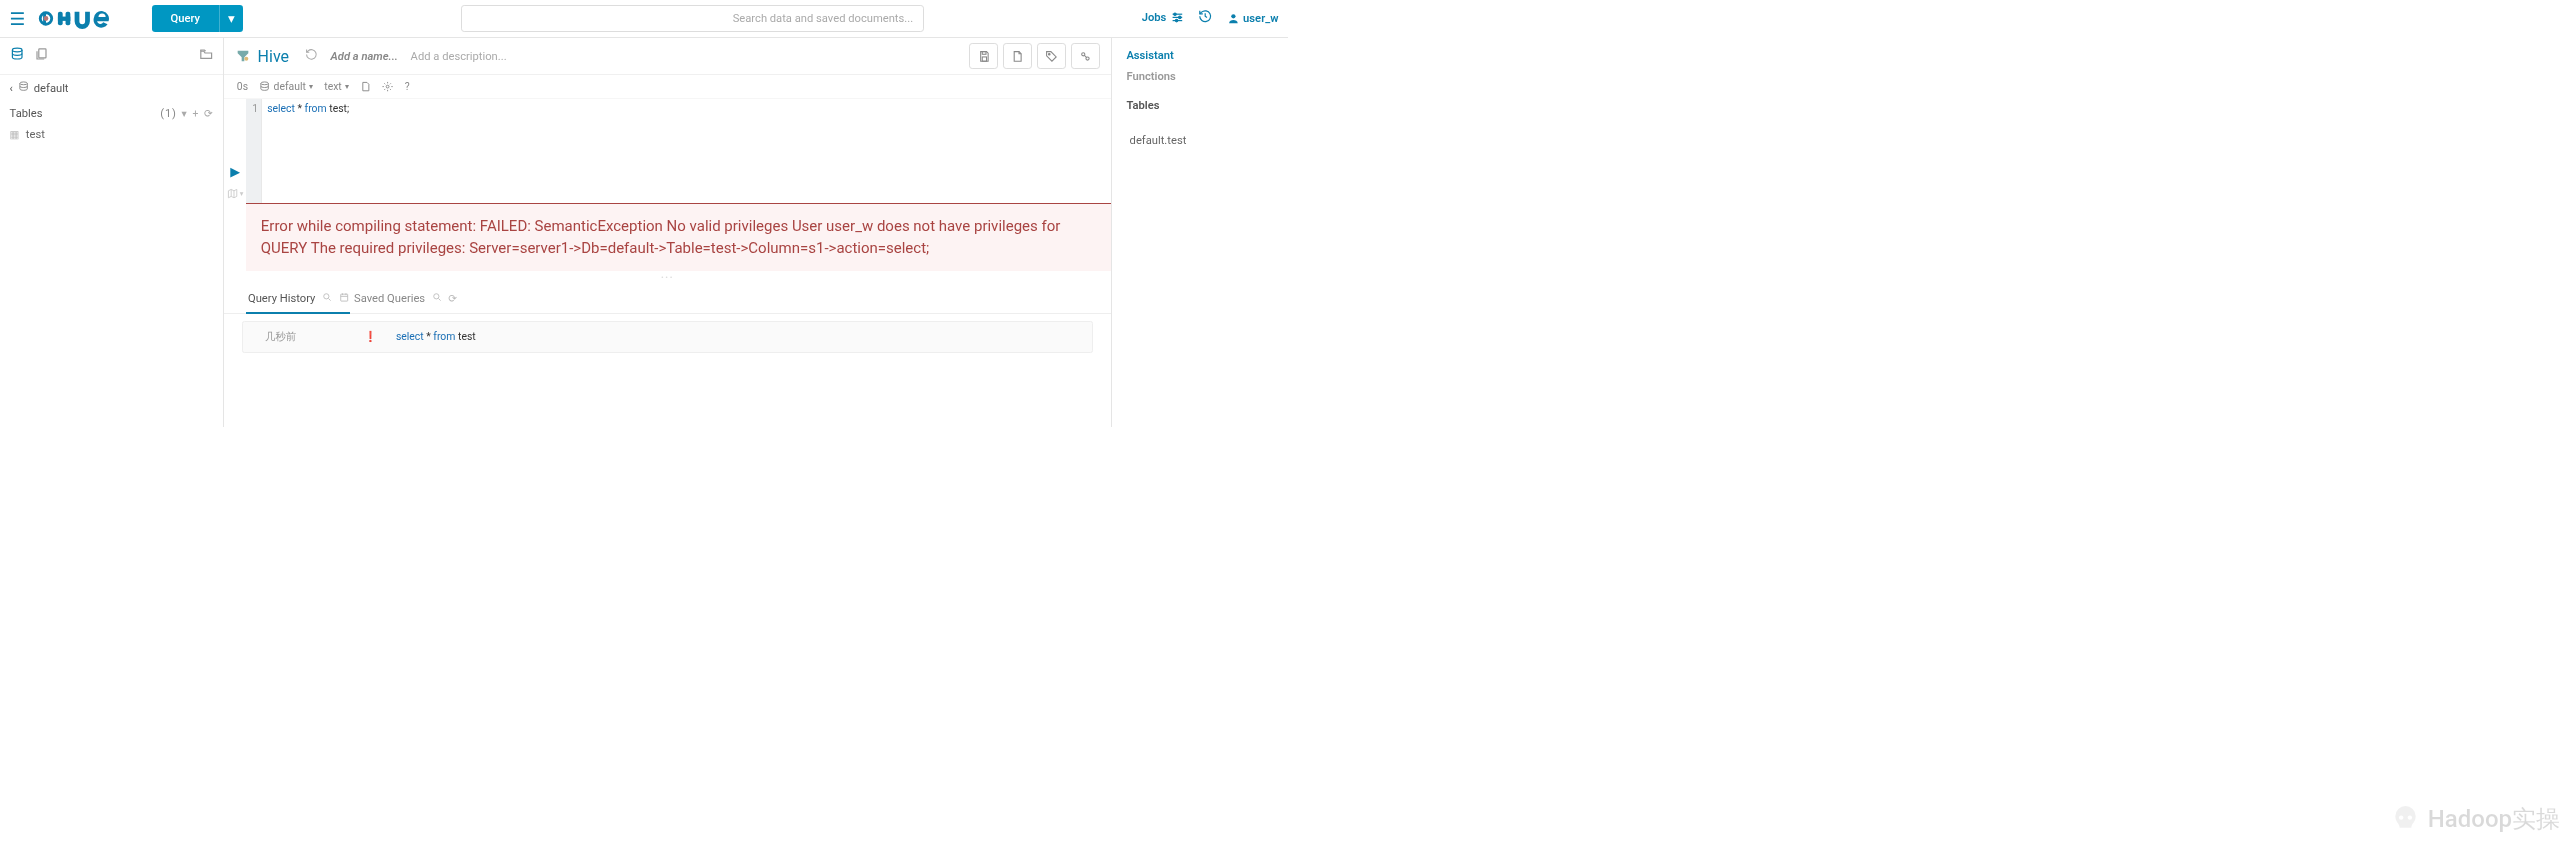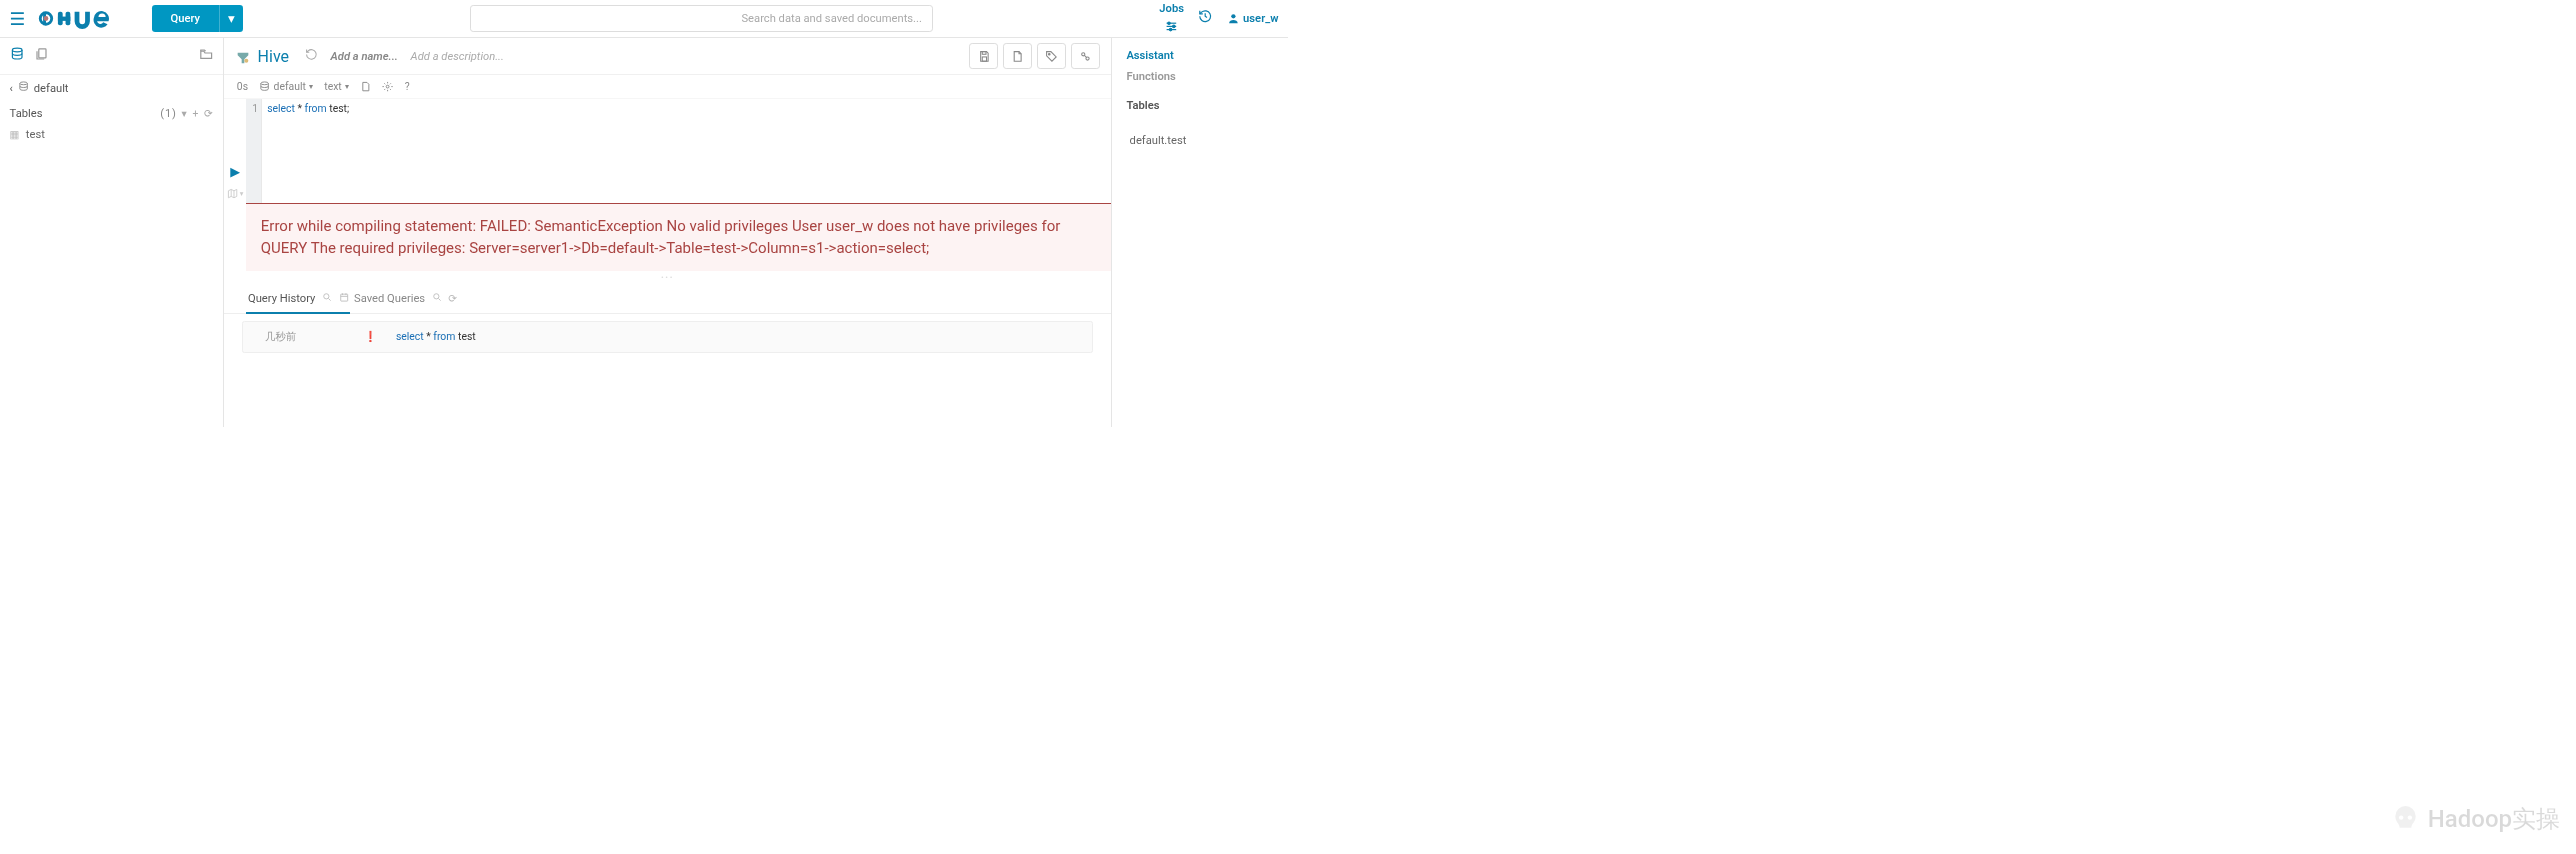--- a/index.html
+++ b/index.html
@@ -10,21 +10,21 @@
   .hamburger { color: #0b7fad; font-size: 17.6px; cursor: pointer; margin-right: 11.2px; }
   .logo { display: flex; align-items: center; margin-right: 35px; }
   .logo svg { height: 21px; }
   .query-btn-group { display: flex; }
   .query-btn { background: #0097c2; color: #fff; border: none; padding: 5.6px 19px; font-size: 11.2px; border-radius: 3.2px 0 0 3.2px; cursor: pointer; font-weight: 500; }
   .query-btn-caret { background: #0097c2; color: #fff; border: none; border-left: 0.8px solid rgba(255,255,255,0.25); padding: 5.6px 8px; border-radius: 0 3.2px 3.2px 0; cursor: pointer; }
   .search-wrap { flex: 1; display: flex; justify-content: center; }
   .searchbox { width: 463px; height: 27px; border: 0.8px solid #ddd; border-radius: 3.2px; padding: 0 9.6px; font-size: 11.2px; color: #555; text-align: right; }
   .searchbox::placeholder { color: #aaa; }
   .top-right { display: flex; align-items: center; gap: 14.4px; color: #0b7fad; font-weight: 600; }
-  .jobs-link { display: flex; align-items: center; gap: 4.8px; cursor: pointer; flex-direction: column; }
+  .jobs-link { display: flex; gap: 4.8px; cursor: pointer; }
   .icon-gen { width: 12.8px; height: 12.8px; display: inline-block; }
   .history-icon { font-size: 14.4px; cursor: pointer; }
   .user-link { display: flex; align-items: center; gap: 3.2px; cursor: pointer; }
 
   
   .layout { display: flex; height: 389px; }
   .leftcol { width: 224px; border-right: 0.8px solid #e5e5e5; display: flex; flex-direction: column; }
   .left-header { height: 37px; display: flex; align-items: center; padding: 0 9.6px; gap: 9.6px; border-bottom: 0.8px solid #f0f0f0; }
   .left-header .right { margin-left: auto; }
   .db-ico, .copy-ico, .folder-ico { color: #999; font-size: 14.4px; cursor: pointer; }
@@ -34,25 +34,25 @@
   .dbicon-sm { color: #888; }
   .tables-header { display: flex; align-items: center; padding: 4.8px 9.6px; color: #555; }
   .tables-header .count { margin-left: auto; color: #888; letter-spacing: 0.8px; display: flex; align-items: center; gap: 4.8px;}
   .tables-header .mini-ico { color: #aaa; cursor: pointer; font-size: 10.4px; }
   .table-item { display: flex; align-items: center; gap: 6.4px; padding: 3.2px 9.6px; color: #666; cursor: pointer; }
   .table-item .grid-ico { color: #bbb; font-size: 10.4px; }
 
   
   .center { flex: 1; border-right: 0.8px solid #e5e5e5; display: flex; flex-direction: column; }
   .center-header { height: 37px; display: flex; align-items: center; padding: 0 11.2px; gap: 12.8px; border-bottom: 0.8px solid #f0f0f0; }
-  .hive-label { display: flex; align-items: flex-end; gap: 6.4px; color: #0b7fad; font-size: 16px; font-weight: 400; }
+  .hive-label { display: flex; align-items: center; gap: 6.4px; color: #0b7fad; font-size: 16px; font-weight: 400; }
   .hive-ico { width: 16px; height: 16px; }
   .reload-ico { color: #aaa; font-size: 12.8px; cursor: pointer; margin-left: 3.2px; }
   .name-placeholder { color: #888; font-style: italic; font-weight: 600; cursor: text; }
-  .desc-placeholder { color: #aaa; font-style: italic; cursor: text; text-align: center; }
+  .desc-placeholder { color: #aaa; cursor: text; text-align: center; }
   .center-header-right { margin-left: auto; display: flex; gap: 4.8px; }
   .hdr-btn { width: 29px; height: 25.6px; border: 0.8px solid #ddd; background: #fff; border-radius: 3.2px; color: #888; cursor: pointer; display: flex; align-items: center; justify-content: center; font-size: 12px; }
 
   .query-meta { display:flex; align-items:center; gap:11.2px; padding:4.8px 12.8px; color:#888; font-size:10.4px; border-bottom:0.8px solid #f6f6f6;}
   .query-meta .clicky{cursor:pointer; display:flex; align-items:center; gap:3.2px;}
   .query-meta .caret{font-size:8px;}
 
   .editor-row { display:flex; }
   .run-col { width:22.4px; display:flex; flex-direction:column; align-items:center; padding-top:65px; gap:9.6px;}
   .play-ico { color:#0b7fad; font-size:12.8px; cursor:pointer;}

